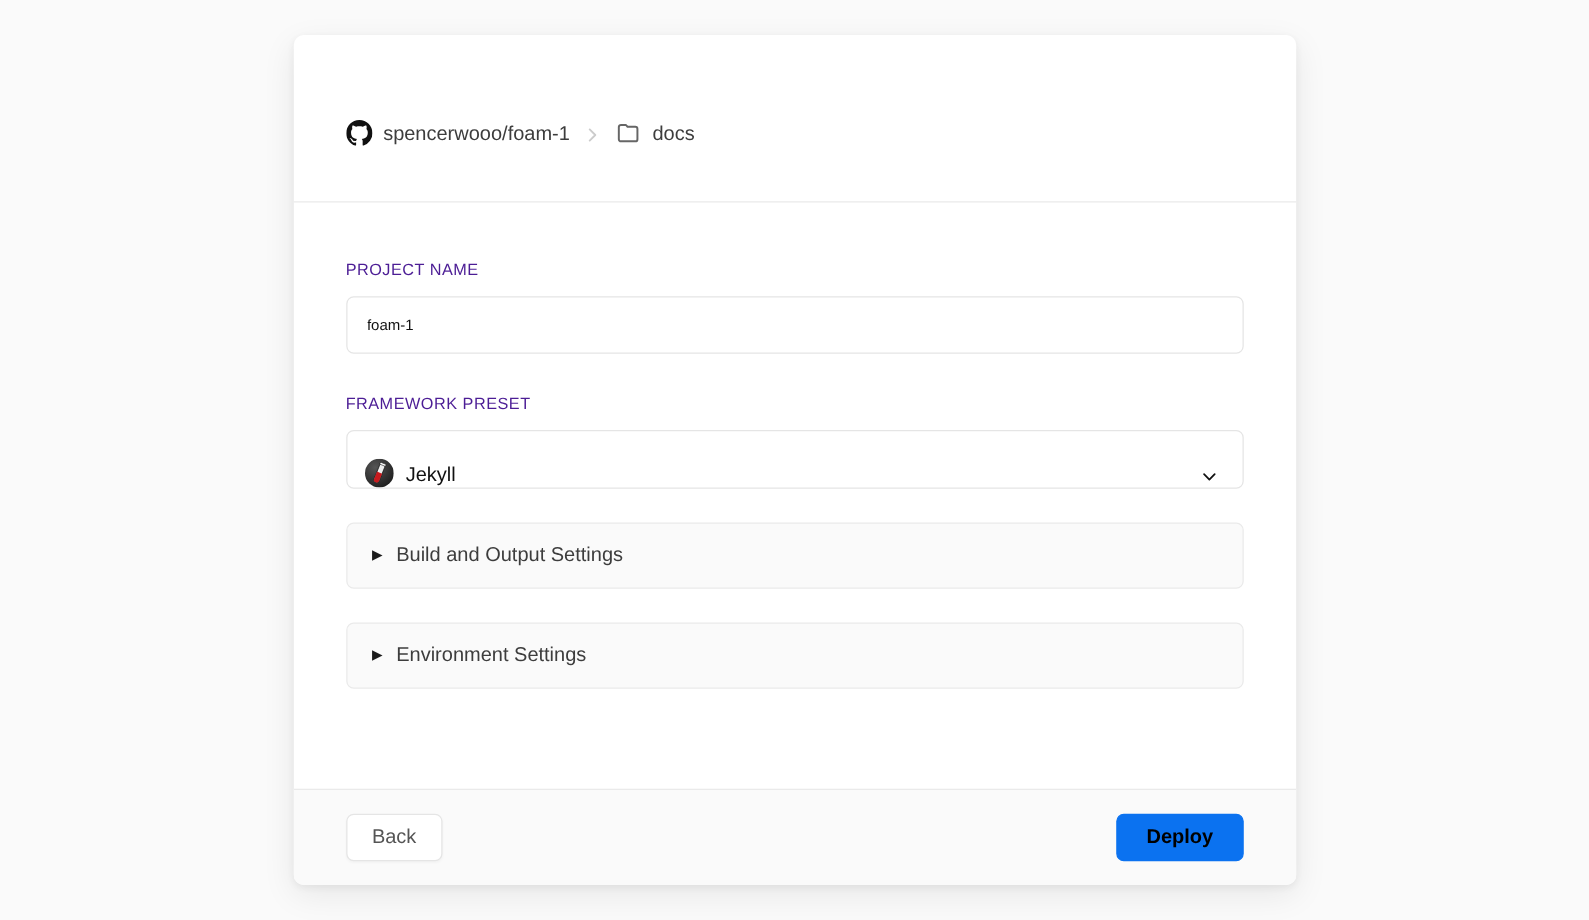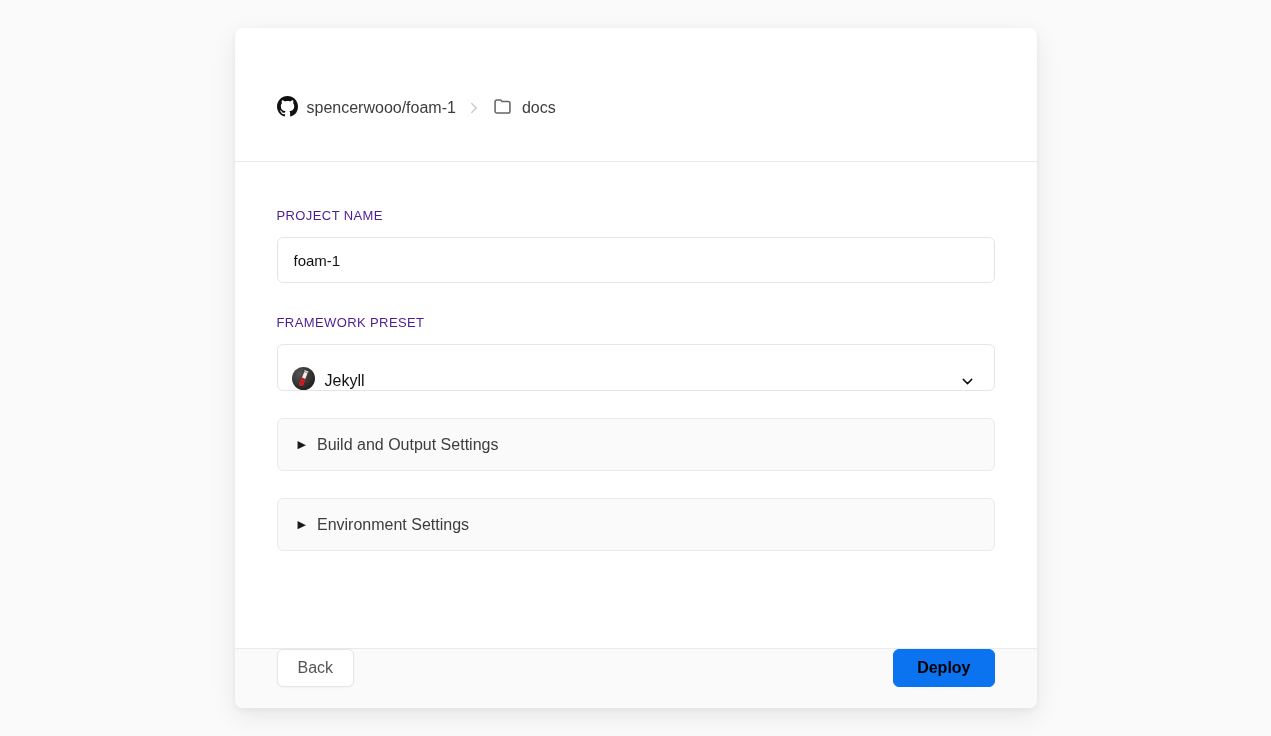--- a/index.html
+++ b/index.html
@@ -51,21 +51,21 @@
     color: #4c1d95;
     letter-spacing: 0.4px;
     margin-bottom: 14px;
   }
   .text-input {
     width: 100%;
     height: 46px;
     border: 1px solid #e5e5e5;
     border-radius: 6px;
     padding: 0 16px;
-    font-size: 15px;
+    font-size: 12px;
     color: #111111;
     font-family: "Liberation Sans", "DejaVu Sans", sans-serif;
     outline: none;
     background: #ffffff;
   }
   .field-group { margin-bottom: 32px; }
   .select-box {
     width: 100%;
     height: 47px;
     border: 1px solid #e5e5e5;
@@ -99,24 +99,25 @@
   .tri {
     font-size: 11px;
     color: #1a1a1a;
     line-height: 1;
   }
   .accordion-label {
     font-size: 16px;
     color: #3d3d3d;
   }
   .card-footer {
-    height: 60px;
+    height: 77px;
     background: #fafafa;
     border-top: 1px solid #eaeaea;
     display: flex;
+    align-items: center;
     justify-content: space-between;
     padding: 0 42px;
   }
   .btn {
     height: 38px;
     border-radius: 6px;
     font-size: 16px;
     font-family: "Liberation Sans", "DejaVu Sans", sans-serif;
     cursor: pointer;
     display: flex;

